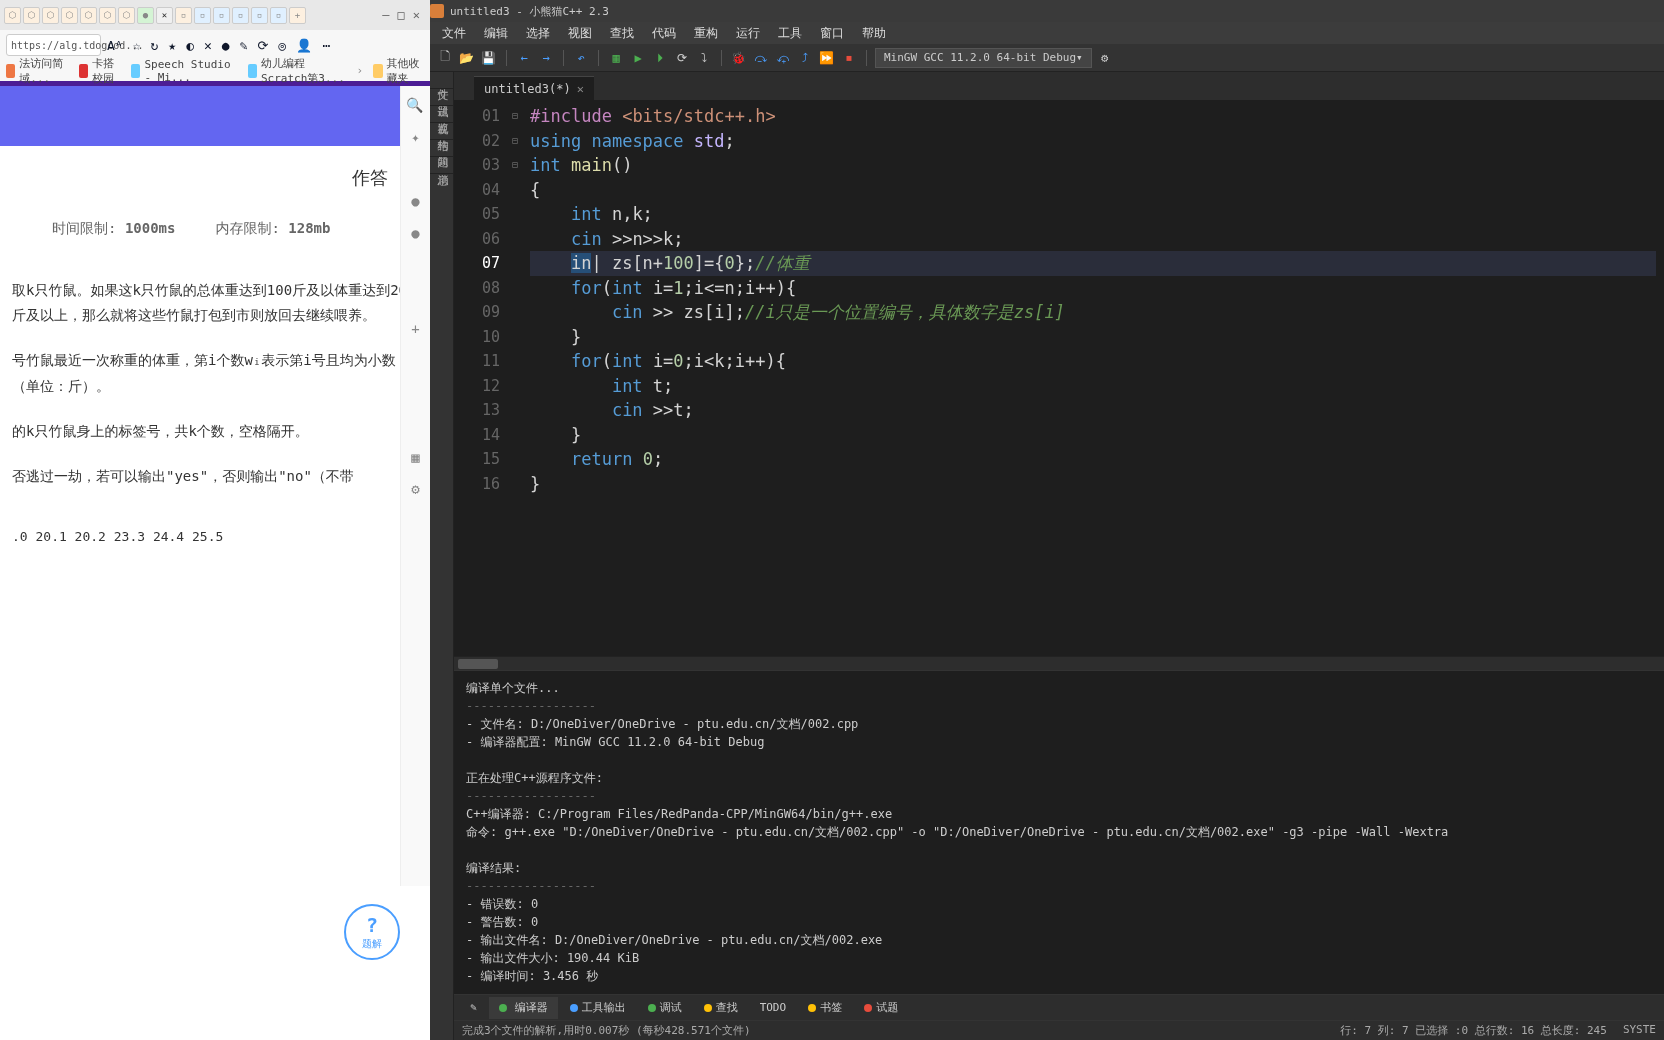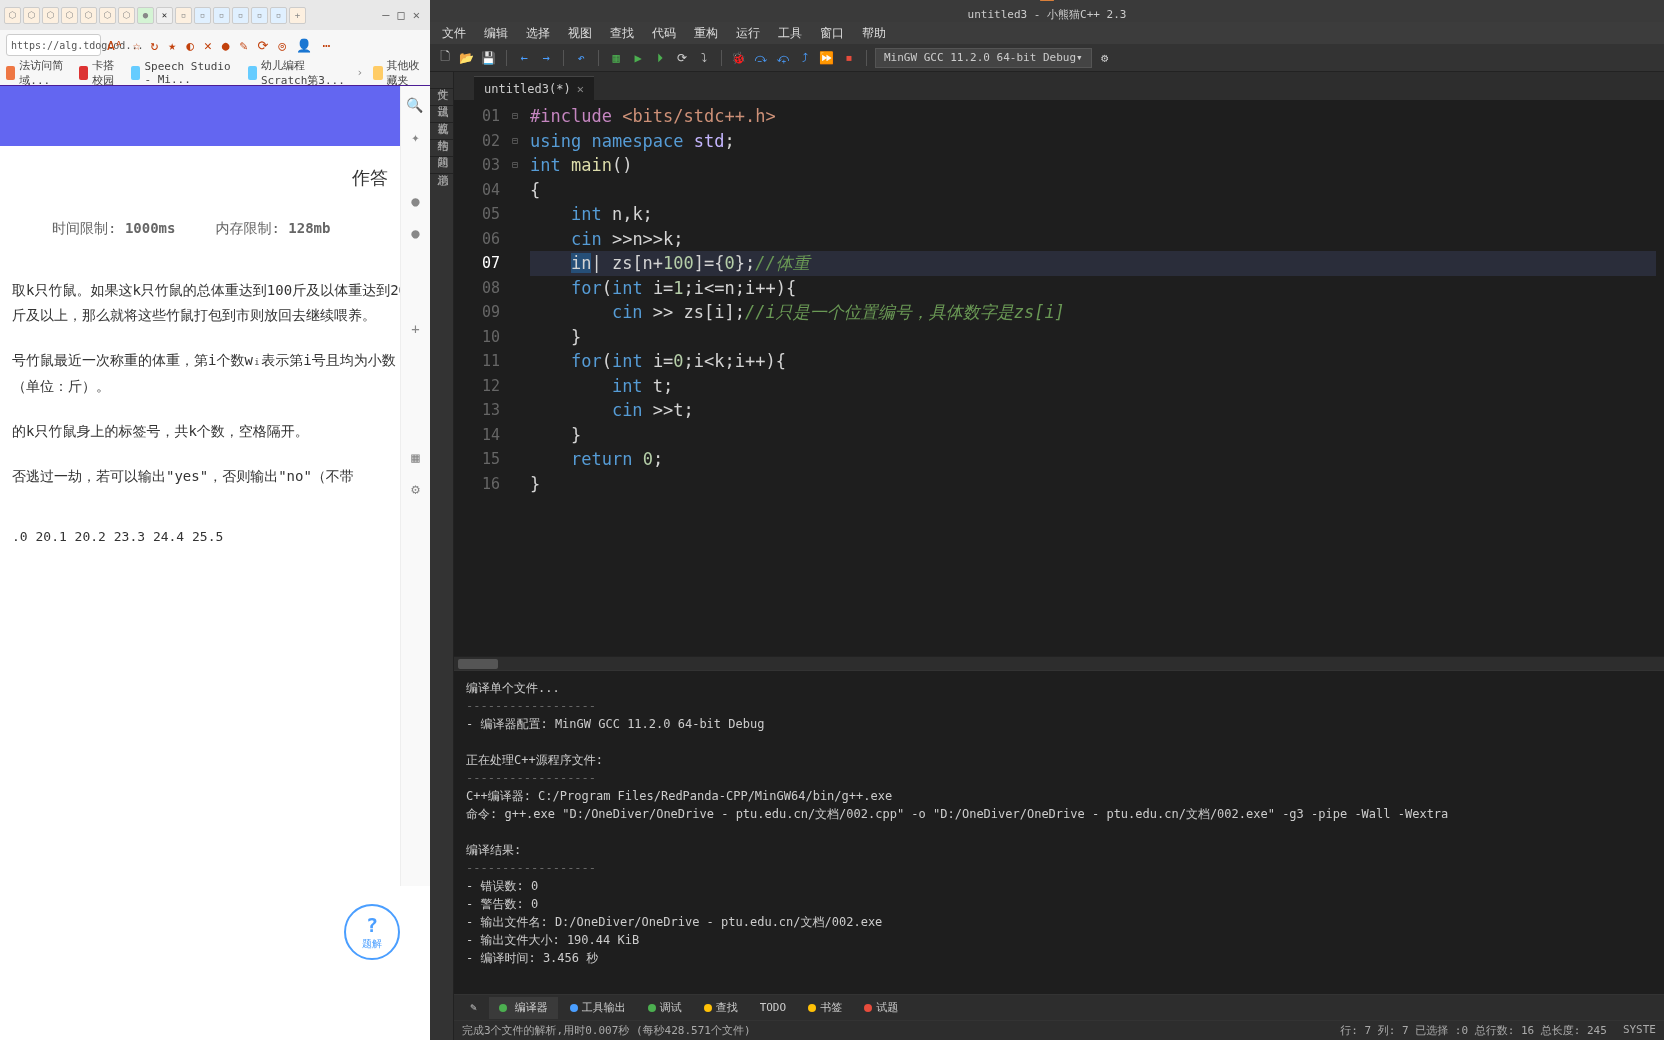--- a/index.html
+++ b/index.html
@@ -6,41 +6,41 @@
 body { width:1664px; height:1040px; background:#1e1e1e; overflow:hidden; position:relative; }
 
 
 .browser { position:absolute; left:0; top:0; width:430px; height:1040px; background:#fff; display:flex; flex-direction:column; }
 .browser-titlebar { height:30px; background:#e8e8e8; display:flex; align-items:center; padding:0 4px; gap:2px; }
 .btab { width:17px; height:17px; background:#fdf0e0; border:1px solid #ccc; border-radius:2px; display:flex; align-items:center; justify-content:center; font-size:9px; color:#888; }
 .btab.x { background:#f0f0f0; color:#333; }
 .winbtns { margin-left:auto; display:flex; gap:8px; font-size:12px; color:#666; padding-right:6px; }
 .addrbar { height:30px; background:#f7f7f7; display:flex; align-items:center; padding:0 6px; gap:6px; font-size:12px; }
 .addrbox { flex:0 0 auto; width:95px; height:22px; background:#fff; border:1px solid #ccc; border-radius:3px; padding:0 4px; font-size:10px; color:#555; display:flex; align-items:center; }
-.addricons { display:flex; gap:10px; align-items:center; font-size:13px; color:#c2410c; }
+.addricons { display:flex; gap:10px; align-items:center; font-size:13px; color:#0f172a; }
 .addricons span { cursor:pointer; }
-.bookmarks { height:26px; background:#f7f7f7; border-bottom:1px solid #4c1d95; display:flex; align-items:center; padding:0 6px; gap:10px; font-size:11px; color:#444; }
+.bookmarks { height:26px; background:#f7f7f7; border-bottom:5px solid #4c1d95; display:flex; align-items:center; padding:0 6px; gap:10px; font-size:11px; color:#444; }
 .bkm { display:flex; align-items:center; gap:4px; }
 .bkm-icon { width:14px; height:14px; background:#ddd; border-radius:2px; }
 .bkm-arrow { margin-left:auto; color:#888; }
 .purple-banner { height:60px; background:#6366f1; width:100%; }
 .browser-content { flex:1; background:#fff; padding:20px 12px; font-size:14px; color:#333; position:relative; overflow:hidden; }
 .problem-title { font-size:18px; color:#333; text-align:right; padding-right:30px; margin-bottom:30px; }
 .limits { display:flex; gap:40px; color:#666; font-size:14px; margin-bottom:40px; padding-left:40px; }
 .prob-text p { line-height:1.8; margin-bottom:20px; font-size:14px; }
 .sample { font-family:Consolas,monospace; font-size:13px; color:#333; margin-top:40px; }
 .hint-badge { position:absolute; right:30px; bottom:80px; width:56px; height:56px; border:2px solid #4a9eff; border-radius:50%; display:flex; flex-direction:column; align-items:center; justify-content:center; background:#fff; }
 .hint-badge .q { color:#4a9eff; font-size:20px; font-weight:bold; }
 .hint-badge .t { color:#4a9eff; font-size:10px; }
 .browser-sidebar { position:absolute; right:0; top:86px; width:30px; height:800px; background:#f9f9f9; border-left:1px solid #eee; display:flex; flex-direction:column; align-items:center; gap:14px; padding-top:10px; }
 .bs-icon { width:18px; height:18px; font-size:14px; color:#888; display:flex; align-items:center; justify-content:center; }
 
 
 .ide { position:absolute; left:430px; top:0; width:1234px; height:1040px; background:#2b2b2b; display:flex; flex-direction:column; }
-.ide-titlebar { height:22px; background:#3a3a3a; color:#ccc; font-size:11px; display:flex; align-items:center; padding:0 0; gap:6px;flex-direction:column; }
+.ide-titlebar { height:22px; background:#3a3a3a; color:#ccc; font-size:11px; display:flex; align-items:center; padding:0 0; gap:6px; }
 .ide-titlebar .ticon { width:14px; height:14px; background:#d97f3a; border-radius:2px; }
 .ide-menubar { height:22px; background:#3c3c3c; display:flex; align-items:center; padding:0 4px; gap:2px; }
 .ide-menubar span { color:#ddd; font-size:12px; padding:2px 8px; cursor:pointer; }
 .ide-toolbar { height:28px; background:#333; border-bottom:1px solid #222; display:flex; align-items:center; padding:0 6px; gap:4px; }
 .tb-icon { width:18px; height:18px; display:flex; align-items:center; justify-content:center; font-size:12px; color:#ccc; }
 .tb-icon.green { color:#4caf50; }
 .tb-icon.blue { color:#4a9eff; }
 .tb-icon.red { color:#e74c3c; }
 .tb-sep { width:1px; height:16px; background:#555; margin:0 4px; }
 .tb-combo { height:20px; background:#444; color:#ccc; font-size:11px; padding:0 8px; display:flex; align-items:center; border:1px solid #555; min-width:200px; }
@@ -292,20 +292,21 @@
           </div>
         <div class="code-lines" id="codelines"><div class="line"><span class="tok-pp">#include</span><span class="tok-op"> </span><span class="tok-str">&lt;bits/stdc++.h&gt;</span></div><div class="line"><span class="tok-kw">using</span><span class="tok-op"> </span><span class="tok-kw">namespace</span><span class="tok-op"> </span><span class="tok-ns">std</span><span class="tok-op">;</span></div><div class="line"><span class="tok-type">int</span><span class="tok-op"> </span><span class="tok-fn">main</span><span class="tok-op">()</span></div><div class="line"><span class="tok-op">{</span></div><div class="line"><span class="tok-op">    </span><span class="tok-type">int</span><span class="tok-op"> n,k;</span></div><div class="line"><span class="tok-op">    </span><span class="tok-kw">cin</span><span class="tok-op"> &gt;&gt;n&gt;&gt;k;</span></div><div class="line current"><span class="tok-op">    </span><span class="sel">in</span><span class="tok-op">| zs[n+</span><span class="tok-num">100</span><span class="tok-op">]={</span><span class="tok-num">0</span><span class="tok-op">};</span><span class="tok-cmt">//体重</span></div><div class="line"><span class="tok-op">    </span><span class="tok-kw">for</span><span class="tok-op">(</span><span class="tok-type">int</span><span class="tok-op"> i=</span><span class="tok-num">1</span><span class="tok-op">;i&lt;=n;i++){</span></div><div class="line"><span class="tok-op">        </span><span class="tok-kw">cin</span><span class="tok-op"> &gt;&gt; zs[i];</span><span class="tok-cmt">//i只是一个位置编号，具体数字是zs[i]</span></div><div class="line"><span class="tok-op">    }</span></div><div class="line"><span class="tok-op">    </span><span class="tok-kw">for</span><span class="tok-op">(</span><span class="tok-type">int</span><span class="tok-op"> i=</span><span class="tok-num">0</span><span class="tok-op">;i&lt;k;i++){</span></div><div class="line"><span class="tok-op">        </span><span class="tok-type">int</span><span class="tok-op"> t;</span></div><div class="line"><span class="tok-op">        </span><span class="tok-kw">cin</span><span class="tok-op"> &gt;&gt;t;</span></div><div class="line"><span class="tok-op">    }</span></div><div class="line"><span class="tok-op">    </span><span class="tok-kw">return</span><span class="tok-op"> </span><span class="tok-num">0</span><span class="tok-op">;</span></div><div class="line"><span class="tok-op">}</span></div></div>
       </div>
       <div class="hscroll">
           <div class="thumb"></div>
         </div>
       <div class="output-panel">
         <div class="output-text">
           <div>编译单个文件...</div>
           <div class="hr">------------------</div>
+          <div>- 文件名: D:/OneDiver/OneDrive - ptu.edu.cn/文档/002.cpp</div>
           <div>- 编译器配置: MinGW GCC 11.2.0 64-bit Debug</div>
           <br>
           <div>正在处理C++源程序文件:</div>
           <div class="hr">------------------</div>
           <div>C++编译器: C:/Program Files/RedPanda-CPP/MinGW64/bin/g++.exe</div>
           <div>命令: g++.exe  "D:/OneDiver/OneDrive - ptu.edu.cn/文档/002.cpp" -o "D:/OneDiver/OneDrive - ptu.edu.cn/文档/002.exe"  -g3 -pipe -Wall -Wextra</div>
           <br>
           <div>编译结果:</div>
           <div class="hr">------------------</div>
           <div>- 错误数: 0</div>

